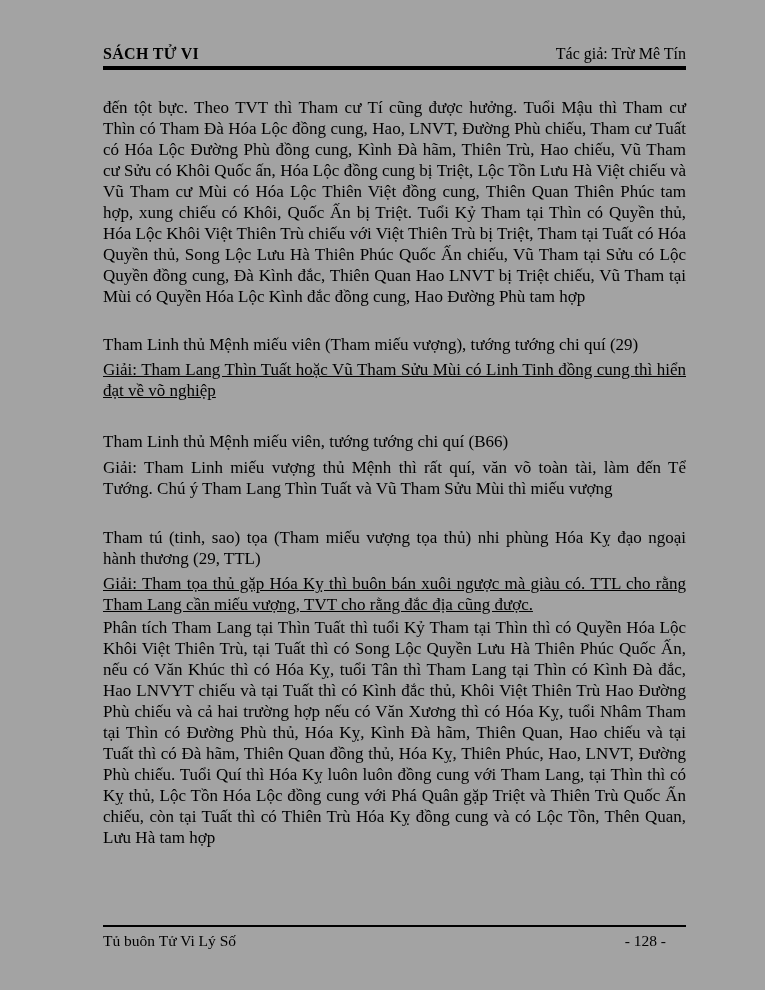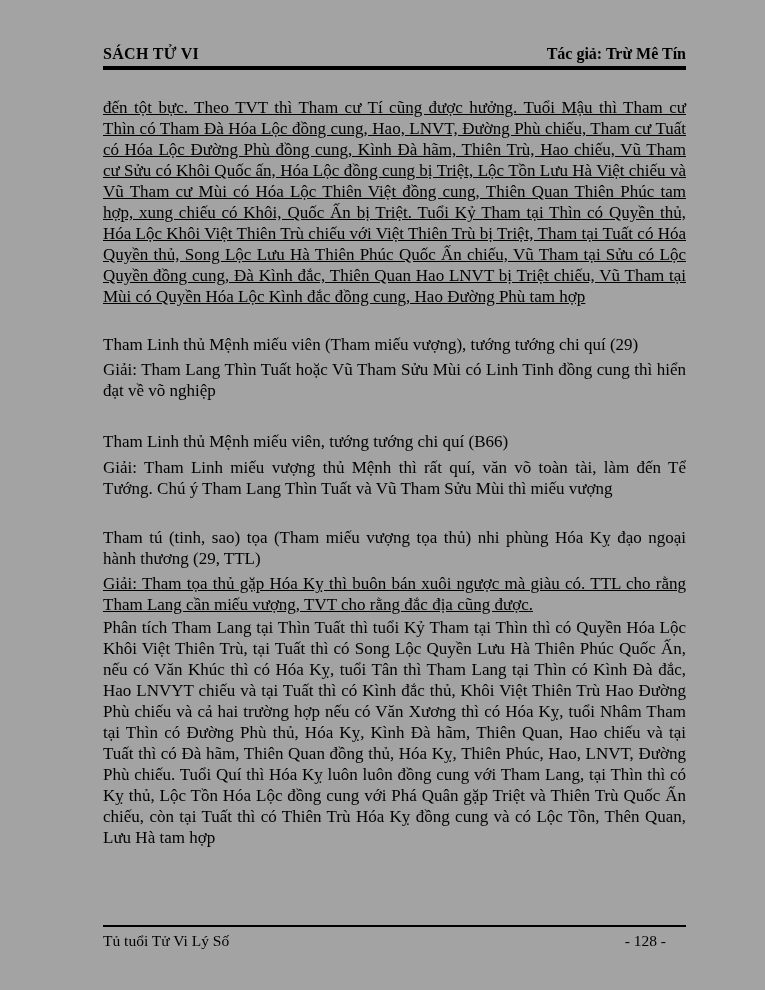--- a/index.html
+++ b/index.html
@@ -26,21 +26,21 @@
     justify-content: space-between;
     align-items: baseline;
     font-size: 16px;
     line-height: 20px;
   }
   .header-title {
     font-weight: bold;
     letter-spacing: 0.3px;
   }
   .header-author {
-    font-weight: bold;
+    font-weight: normal;
   }
   .header-rule {
     position: absolute;
     left: 103px;
     width: 583px;
     top: 66px;
     height: 4px;
     background: #000000;
   }
   
@@ -49,23 +49,23 @@
     left: 103px;
     width: 583px;
     top: 97px;
     font-size: 17px;
     line-height: 21px;
   }
   .body-text p {
     margin: 0;
     text-align: justify;
   }
-  p.para-1      { margin-bottom: 27px; text-decoration: underline; }
+  p.para-1      { margin-bottom: 27px; }
   p.heading-2   { margin-bottom: 4px;  }
-  p.giai-2      { margin-bottom: 30px; }
+  p.giai-2      { margin-bottom: 30px; text-decoration: underline; }
   p.heading-3   { margin-bottom: 5px;  }
   p.giai-3      { margin-bottom: 28px; }
   p.heading-4   { margin-bottom: 4px;  }
   p.giai-4      { margin-bottom: 2px; text-decoration: underline;  }
   p.para-5      { margin-bottom: 0;    }
   
   .footer-rule {
     position: absolute;
     left: 103px;
     width: 583px;
@@ -114,17 +114,17 @@
     <p class="giai-3">Giải: Tham Linh miếu vượng thủ Mệnh thì rất quí, văn võ toàn tài, làm đến Tể Tướng. Chú ý Tham Lang Thìn Tuất và Vũ Tham Sửu Mùi thì miếu vượng</p>
 
     <p class="heading-4">Tham tú (tinh, sao) tọa (Tham miếu vượng tọa thủ) nhi phùng Hóa Kỵ đạo ngoại hành thương  (29, TTL)</p>
     <p class="giai-4">Giải: Tham tọa thủ gặp Hóa Kỵ thì buôn bán xuôi ngược mà giàu có. TTL cho rằng Tham Lang cần miếu vượng, TVT  cho rằng đắc địa cũng được.</p>
 
     <p class="para-5">Phân tích Tham Lang tại Thìn Tuất thì tuổi Kỷ Tham tại Thìn  thì có Quyền Hóa Lộc Khôi Việt Thiên Trù, tại Tuất thì có Song Lộc Quyền Lưu Hà Thiên Phúc Quốc Ấn, nếu có Văn Khúc thì có Hóa Kỵ, tuổi Tân thì Tham Lang tại Thìn có Kình Đà đắc, Hao LNVYT chiếu và tại Tuất thì có Kình đắc thủ, Khôi Việt Thiên Trù Hao Đường Phù chiếu và cả hai trường hợp nếu có Văn Xương thì có Hóa Kỵ, tuổi Nhâm Tham tại Thìn có Đường Phù thủ, Hóa Kỵ, Kình Đà hãm, Thiên Quan, Hao chiếu và tại Tuất thì có Đà hãm, Thiên Quan đồng thủ, Hóa Kỵ, Thiên Phúc, Hao, LNVT, Đường Phù chiếu. Tuổi Quí thì Hóa Kỵ luôn luôn đồng cung với Tham Lang, tại Thìn thì có Kỵ thủ, Lộc Tồn Hóa Lộc đồng cung với Phá Quân gặp Triệt và Thiên Trù Quốc Ấn chiếu, còn tại Tuất thì có Thiên Trù Hóa Kỵ đồng cung và có Lộc Tồn, Thên Quan, Lưu Hà tam hợp</p>
   </div>
 
   <div class="footer-rule"></div>
   <div class="footer">
-    <span class="footer-series">Tủ tuổi Tử Vi Lý Số</span>
+    <span class="footer-series">Tủ buôn Tử Vi Lý Số</span>
     <span class="footer-page">- 128 -</span>
   </div>
 
 </div>
 
 </body></html>

